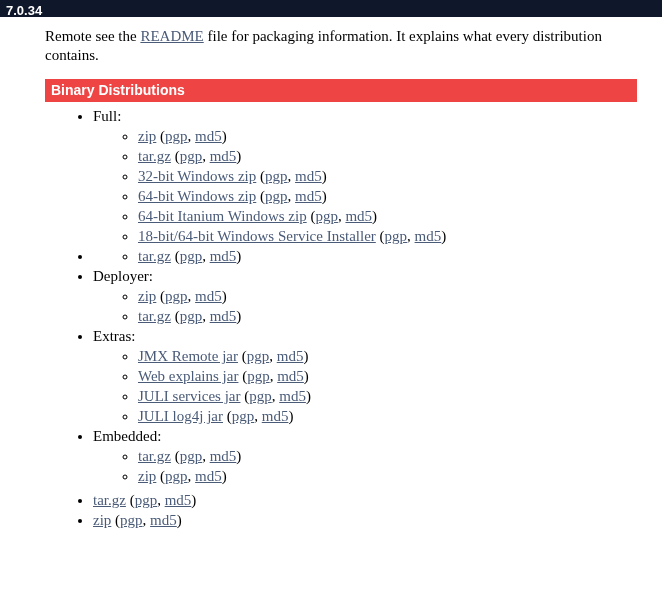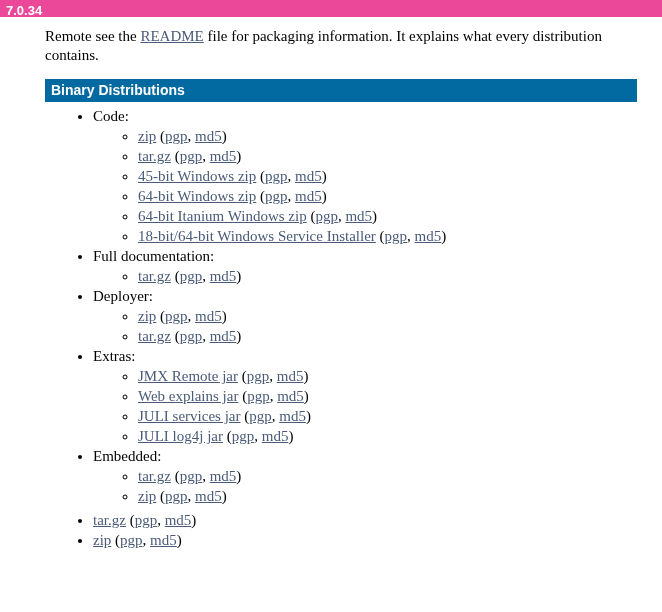--- a/index.html
+++ b/index.html
@@ -14,37 +14,37 @@
     font-size: 15px;
     color: #000000;
     overflow: hidden;
   }
   .page {
     position: relative;
     width: 662px;
     height: 612px;
   }
   .version-bar {
-    background: #ec4899;
+    background: #0f172a;
     color: #ffffff;
     font-family: "Liberation Sans", sans-serif;
     font-size: 13px;
     font-weight: bold;
     padding: 4px 8px 4px 6px;
     height: 17px;
     box-sizing: border-box;
     line-height: 13px;
   }
   .intro {
     margin: 10px 14px 0 45px;
     font-size: 15px;
     line-height: 19px;
   }
   .section-bar {
-    background: #0369a1;
+    background: #ef4444;
     color: #ffffff;
     font-family: "Liberation Sans", sans-serif;
     font-size: 14px;
     font-weight: bold;
     padding: 3px 8px 4px 6px;
     margin: 14px 25px 0 45px;
     box-sizing: border-box;
     line-height: 16px;
   }
   ul.level1 {
@@ -89,45 +89,44 @@
 
   <p class="intro">
     <span>Remote see the </span><a href="#">README</a><span> file for packaging information. It explains what every distribution contains.</span>
   </p>
 
   <div class="section-bar">Binary Distributions</div>
 
   <ul class="level1">
 
     <li>
-      <span class="label">Code:</span>
+      <span class="label">Full:</span>
       <ul class="level2">
         <li>
           <a href="#">zip</a><span class="sep"> (</span><a href="#">pgp</a><span class="sep">, </span><a href="#">md5</a><span class="sep">)</span>
         </li>
         <li>
           <a href="#">tar.gz</a><span class="sep"> (</span><a href="#">pgp</a><span class="sep">, </span><a href="#">md5</a><span class="sep">)</span>
         </li>
         <li>
-          <a href="#">45-bit Windows zip</a><span class="sep"> (</span><a href="#">pgp</a><span class="sep">, </span><a href="#">md5</a><span class="sep">)</span>
+          <a href="#">32-bit Windows zip</a><span class="sep"> (</span><a href="#">pgp</a><span class="sep">, </span><a href="#">md5</a><span class="sep">)</span>
         </li>
         <li>
           <a href="#">64-bit Windows zip</a><span class="sep"> (</span><a href="#">pgp</a><span class="sep">, </span><a href="#">md5</a><span class="sep">)</span>
         </li>
         <li>
           <a href="#">64-bit Itanium Windows zip</a><span class="sep"> (</span><a href="#">pgp</a><span class="sep">, </span><a href="#">md5</a><span class="sep">)</span>
         </li>
         <li>
           <a href="#">18-bit/64-bit Windows Service Installer</a><span class="sep"> (</span><a href="#">pgp</a><span class="sep">, </span><a href="#">md5</a><span class="sep">)</span>
         </li>
       </ul>
     </li>
 
     <li>
-      <span class="label">Full documentation:</span>
       <ul class="level2">
         <li>
           <a href="#">tar.gz</a><span class="sep"> (</span><a href="#">pgp</a><span class="sep">, </span><a href="#">md5</a><span class="sep">)</span>
         </li>
       </ul>
     </li>
 
     <li>
       <span class="label">Deployer:</span>
       <ul class="level2">

